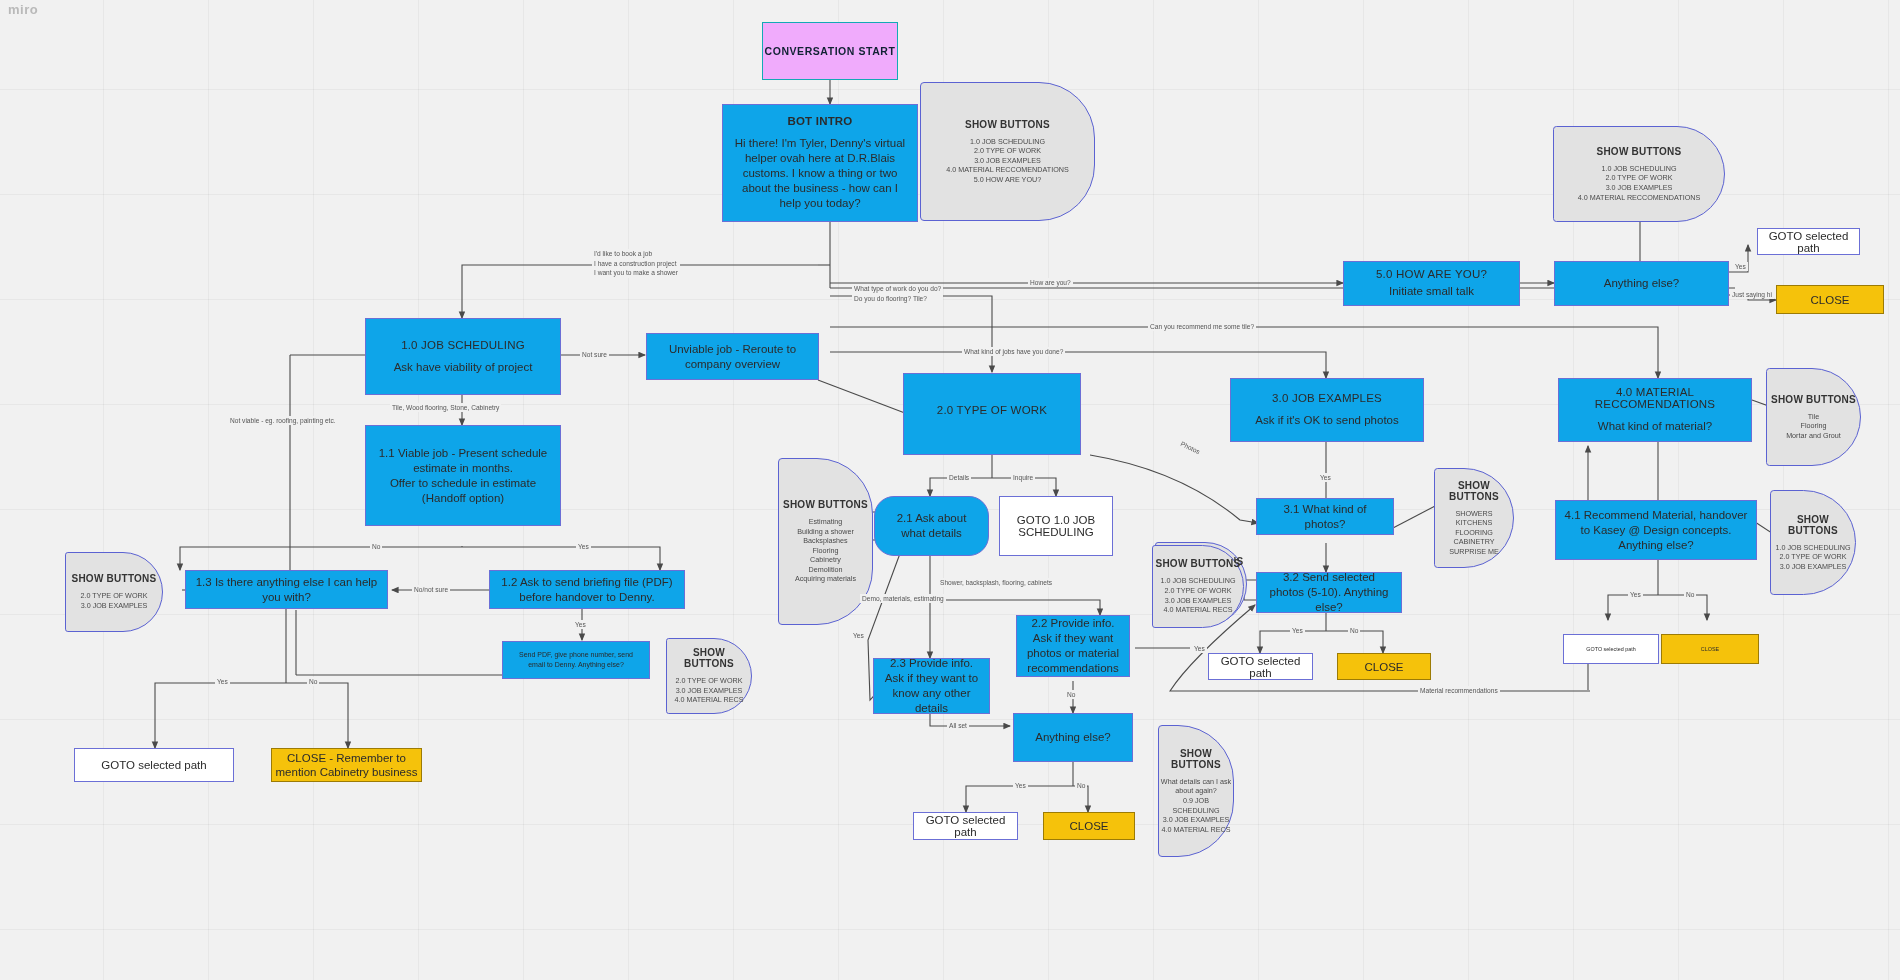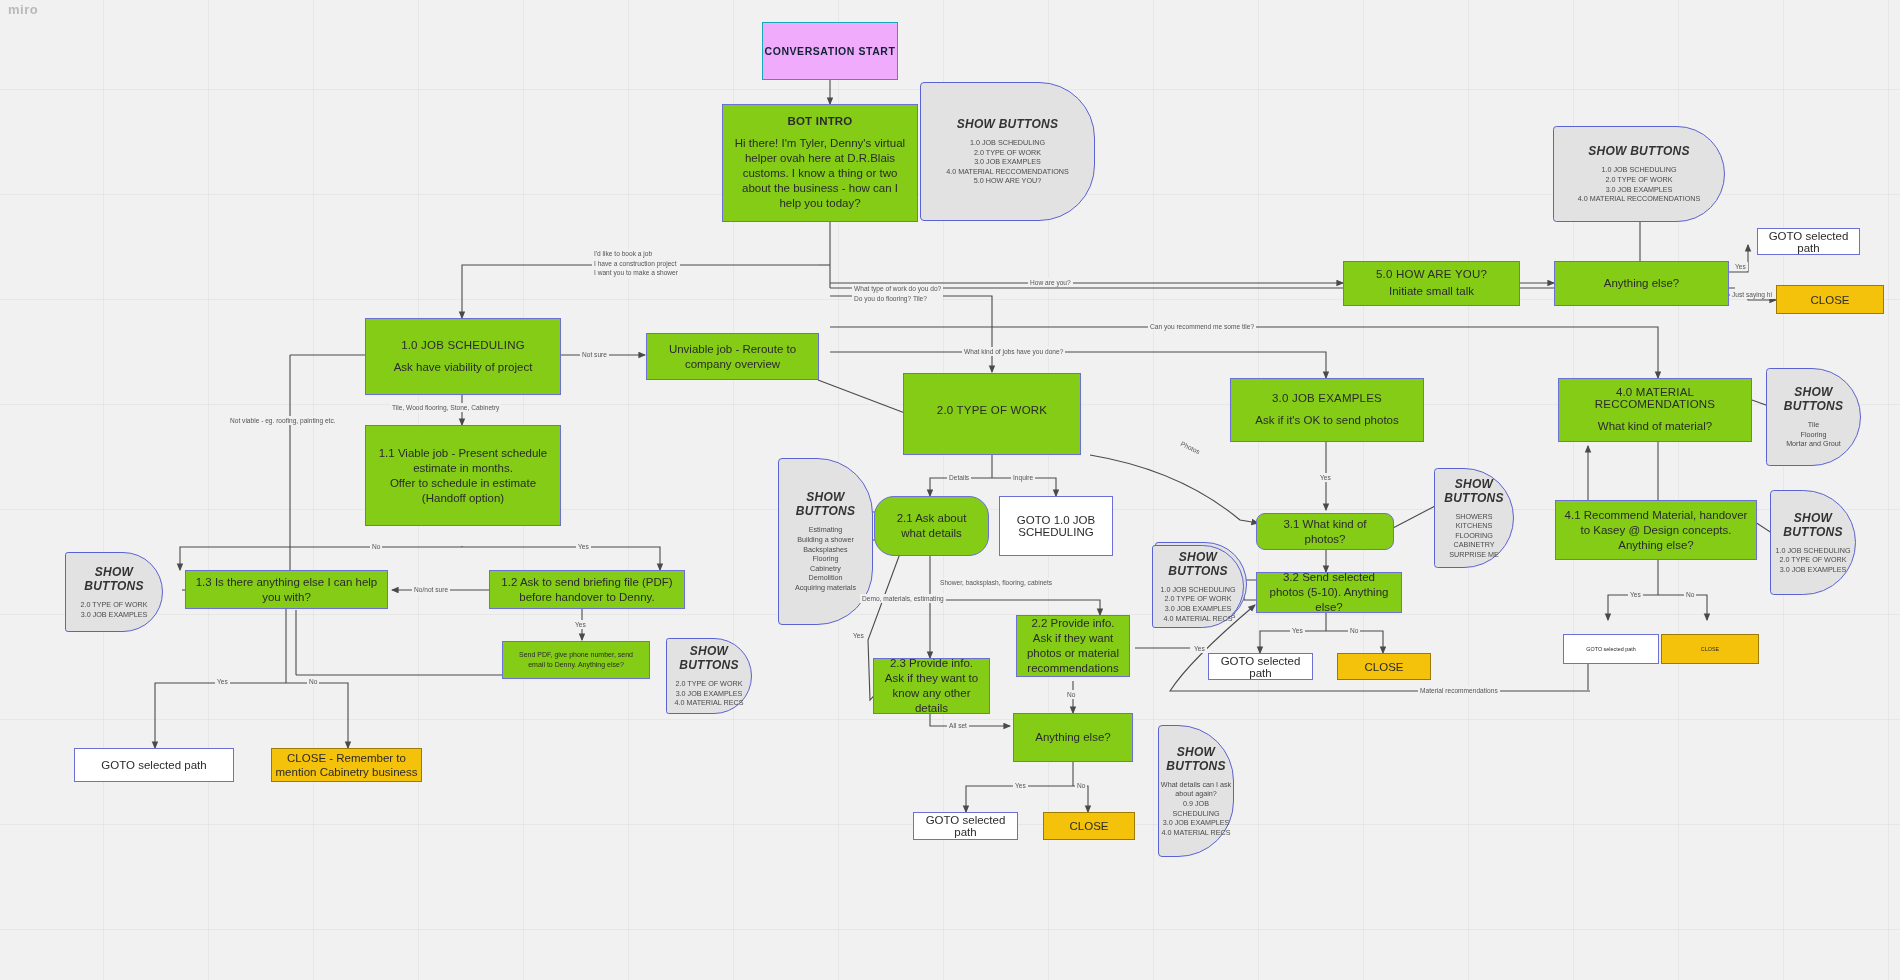--- a/index.html
+++ b/index.html
@@ -16,34 +16,34 @@
     background-image:
       linear-gradient(to right, rgba(0,0,0,.045) 1px, transparent 1px),
       linear-gradient(to bottom, rgba(0,0,0,.045) 1px, transparent 1px);
     background-size:105px 105px;
     background-position:-2px -16px;
   }
   #edges{position:absolute;left:0;top:0;width:1900px;height:980px;pointer-events:none;}
   .node{position:absolute;box-sizing:border-box;display:flex;flex-direction:column;
         align-items:center;justify-content:center;text-align:center;
         color:#2b2b2b;z-index:5;}
-  .proc{background:#84cc16;border:1.6px solid #6b6fd6;}
+  .proc{background:#0ea5e9;border:1.6px solid #6b6fd6;}
   .proc .ttl{font-size:11.5px;letter-spacing:.2px;margin-bottom:9px;}
   .proc .bdy{font-size:11.5px;line-height:15px;padding:0 8px;}
   .proc.single .bdy{margin:0;}
   .start{background:#f0abfc;border:1.6px solid #13a9b5;font-size:10.5px;font-weight:700;
          letter-spacing:.55px;color:#123;}
   .close{background:#f5c20b;border:1.6px solid #9c7b05;font-size:11.5px;color:#2b2b2b;
          line-height:14px;}
   .goto{background:#fff;border:1.6px solid #6b6fd6;font-size:11.5px;}
   .goto.tiny{font-size:5.4px;}
   .close.tiny{font-size:5.4px;}
   .sb{background:#e2e2e2;border:1.6px solid #5b62d2;
       border-radius:4px 56px 56px 4px;}
-  .sb .sbt{font-size:12px;font-weight:700;letter-spacing:.25px;color:#333;margin-bottom:7px;font-style:italic;}
+  .sb .sbt{font-size:10px;font-weight:700;letter-spacing:.25px;color:#333;margin-bottom:7px;}
   .sb .sbl{font-size:7.2px;line-height:9.6px;color:#4a4a4a;}
   .elabel{position:absolute;font-size:6.6px;color:#555;background:#f1f1f1;
           padding:0 2px;white-space:nowrap;z-index:6;line-height:9px;}
   .elabel.multi{line-height:9.6px;text-align:left;}
   .miro{position:absolute;left:8px;top:2px;font-size:13px;color:#b9b9b9;
         font-weight:700;letter-spacing:.5px;z-index:20;}
 </style>
 </head>
 <body>
 
@@ -311,21 +311,21 @@
 
 <div class="node close" style="left:1043px;top:812px;width:92px;height:28px;">
   <span>CLOSE</span>
 </div>
 
 <div class="node proc" style="left:1230px;top:378px;width:194px;height:64px;">
   <span class="ttl">3.0 JOB EXAMPLES</span>
   <span class="bdy">Ask if it's OK to send photos</span>
 </div>
 
-<div class="node proc single" style="left:1256px;top:513px;width:138px;height:37px;border-radius:9px;">
+<div class="node proc single" style="left:1256px;top:498px;width:138px;height:37px;">
   <span class="bdy">3.1 What kind of photos?</span>
 </div>
 
 <div class="node sb" style="left:1434px;top:468px;width:80px;height:100px;">
   <span class="sbt">SHOW BUTTONS</span>
   <span class="sbl" style="white-space: pre-line;">SHOWERS
 KITCHENS
 FLOORING
 CABINETRY
 SURPRISE ME</span>

